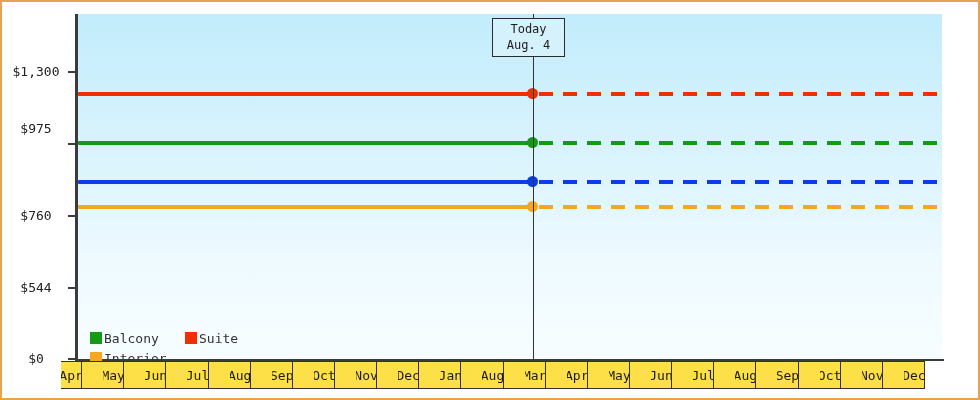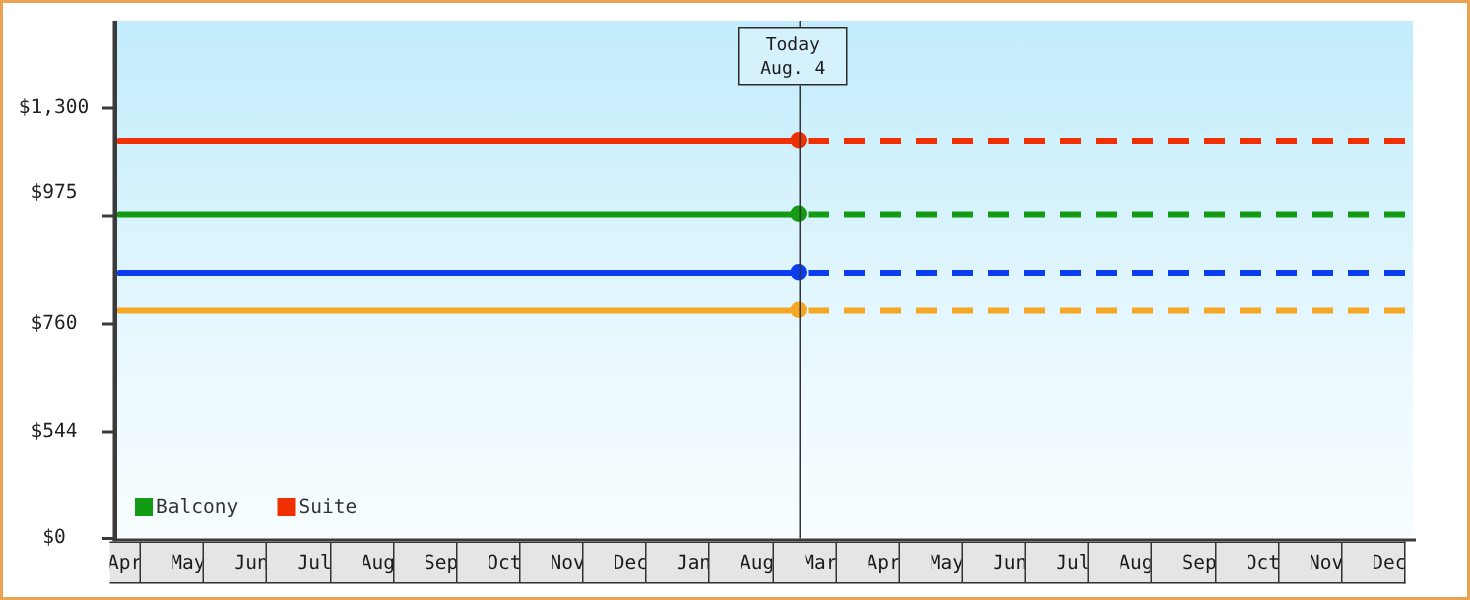--- a/index.html
+++ b/index.html
@@ -136,29 +136,29 @@
   .legend-text {
     font-size: 13px;
     color: #333333;
     white-space: nowrap;
     line-height: 13px;
   }
 
   
   #month-axis {
     position: absolute;
-    left: 71px;
+    left: 59px;
     top: 359px;
     width: 864px;
     height: 28px;
     display: flex;
     box-sizing: border-box;
     border: 1px solid #333333;
     border-left: none;
-    background: #e5e5e5;
+    background: #fde047;
     gap: 21px;
   }
   .month-cell {
     flex: 1 1 0;
     display: flex;
     align-items: center;
     justify-content: center;
     font-size: 13px;
     color: #1b1b1b;
     border-right: 1px solid #333333;
@@ -229,20 +229,24 @@
       <div class="legend-item first">
         <span class="legend-swatch" style="background:#139c13;"></span>
         <span class="legend-text">Balcony</span>
       </div>
       <div class="legend-item">
         <span class="legend-swatch" style="background:#f03000;"></span>
         <span class="legend-text">Suite</span>
       </div>
     </div>
     <div class="legend-row">
+      <div class="legend-item first">
+        <span class="legend-swatch" style="background:#f5a623;"></span>
+        <span class="legend-text">Interior</span>
+      </div>
     </div>
   </div>
 
   <div id="month-axis">
     <div class="month-cell">Apr</div>
     <div class="month-cell">May</div>
     <div class="month-cell">Jun</div>
     <div class="month-cell">Jul</div>
     <div class="month-cell">Aug</div>
     <div class="month-cell">Sep</div>

